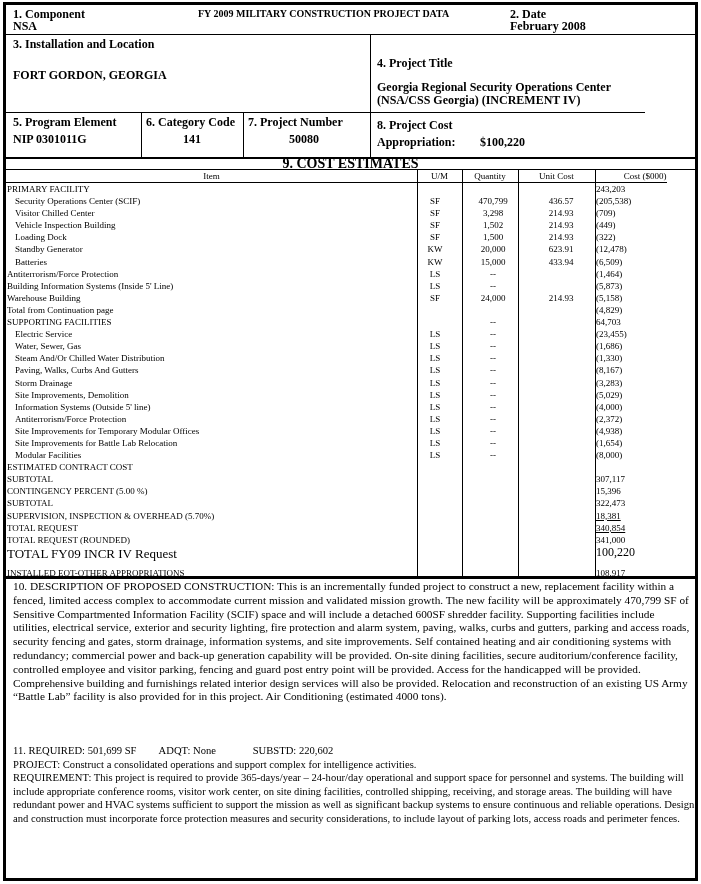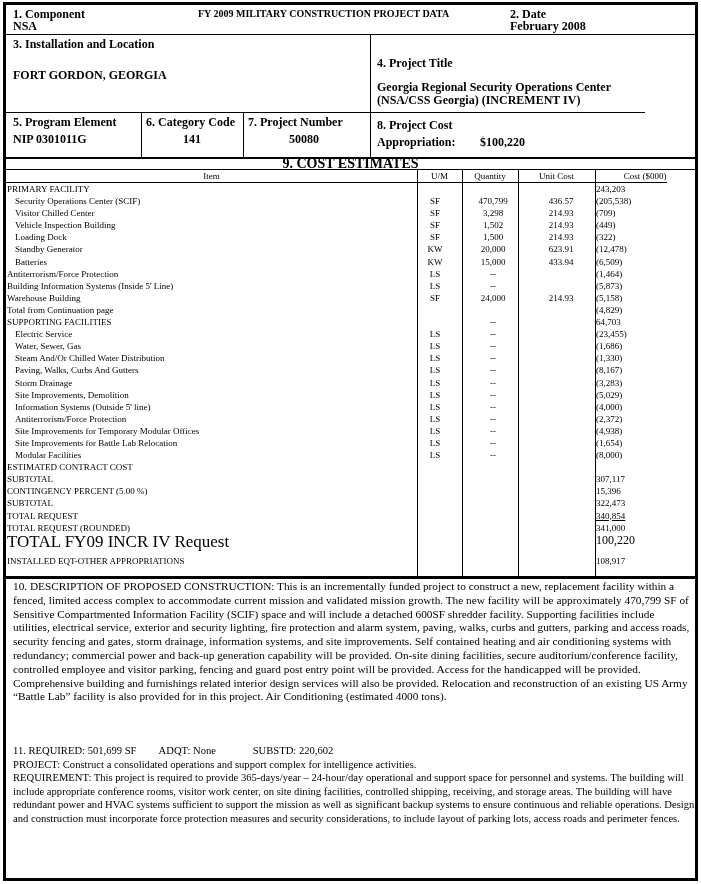--- a/index.html
+++ b/index.html
@@ -26,21 +26,21 @@
   .rows { position:absolute; left:0; top:13px; width:689px; }
   .row { position:relative; height:12.1px; font-size:9px; line-height:12px; }
   .row span { position:absolute; top:0; white-space:nowrap; }
   .row .item { left:1px; }
   .row .item.ind { left:9px; }
   .row .um { left:414px; width:30px; text-align:center; }
   .row .qty { left:462px; width:50px; text-align:center; }
   .row .uc { left:520px; width:70px; text-align:center; }
   .row .cost { left:590px; width:96px; text-align:left; border:none; position:absolute; height:auto; }
   .row.big { height:17px; font-size:12px; }
-  .row.big .item { font-size:17px; top:2px; }
+  .row.big .item { font-size:13px; top:2px; }
   .row.gap { height:16px; }
   .row.gap span { top:4px; }
   .ul { text-decoration:underline; }
   .sec10 { position:absolute; left:7px; top:575px; width:680px; font-size:11.3px; line-height:13.8px; }
   .sec11 { position:absolute; left:7px; top:739px; width:684px; font-size:10.6px; line-height:13.6px; }
   .sec11 .line1 span { margin-right:20px; }
 </style>
 </head>
 <body>
 
@@ -287,20 +287,27 @@
           <span class="cost">15,396</span>
         </div>
         <div class="row">
           <span class="item">SUBTOTAL</span>
           <span class="um"></span>
           <span class="qty"></span>
           <span class="uc"></span>
           <span class="cost">322,473</span>
         </div>
         <div class="row">
+          <span class="item">SUPERVISION, INSPECTION &amp; OVERHEAD  (5.70%)</span>
+          <span class="um"></span>
+          <span class="qty"></span>
+          <span class="uc"></span>
+          <span class="cost ul">18,381</span>
+        </div>
+        <div class="row">
           <span class="item">TOTAL REQUEST</span>
           <span class="um"></span>
           <span class="qty"></span>
           <span class="uc"></span>
           <span class="cost ul">340,854</span>
         </div>
         <div class="row">
           <span class="item">TOTAL REQUEST (ROUNDED)</span>
           <span class="um"></span>
           <span class="qty"></span>

